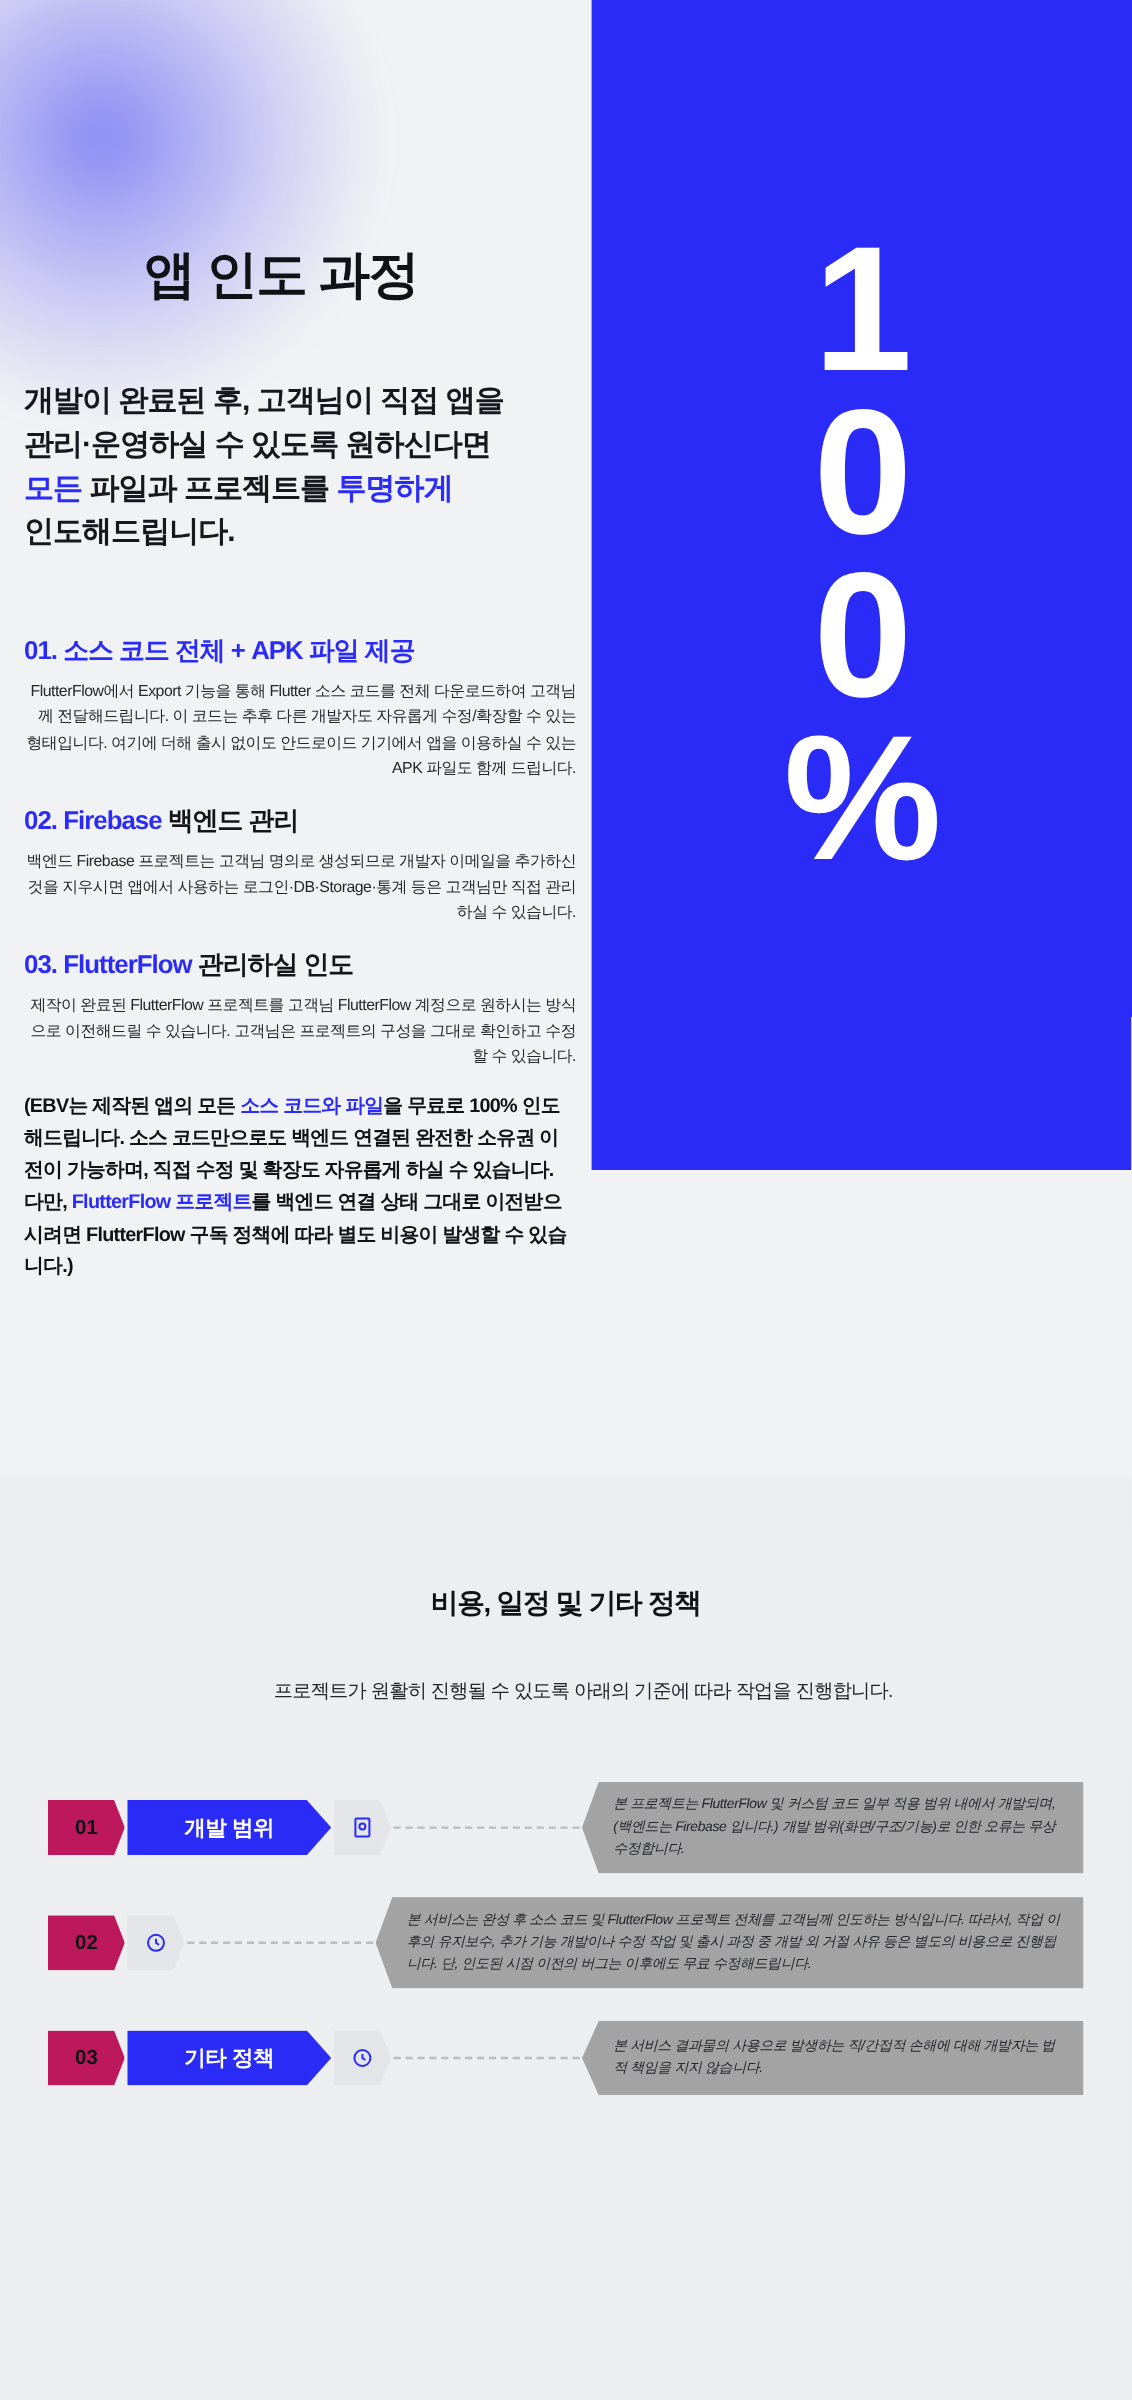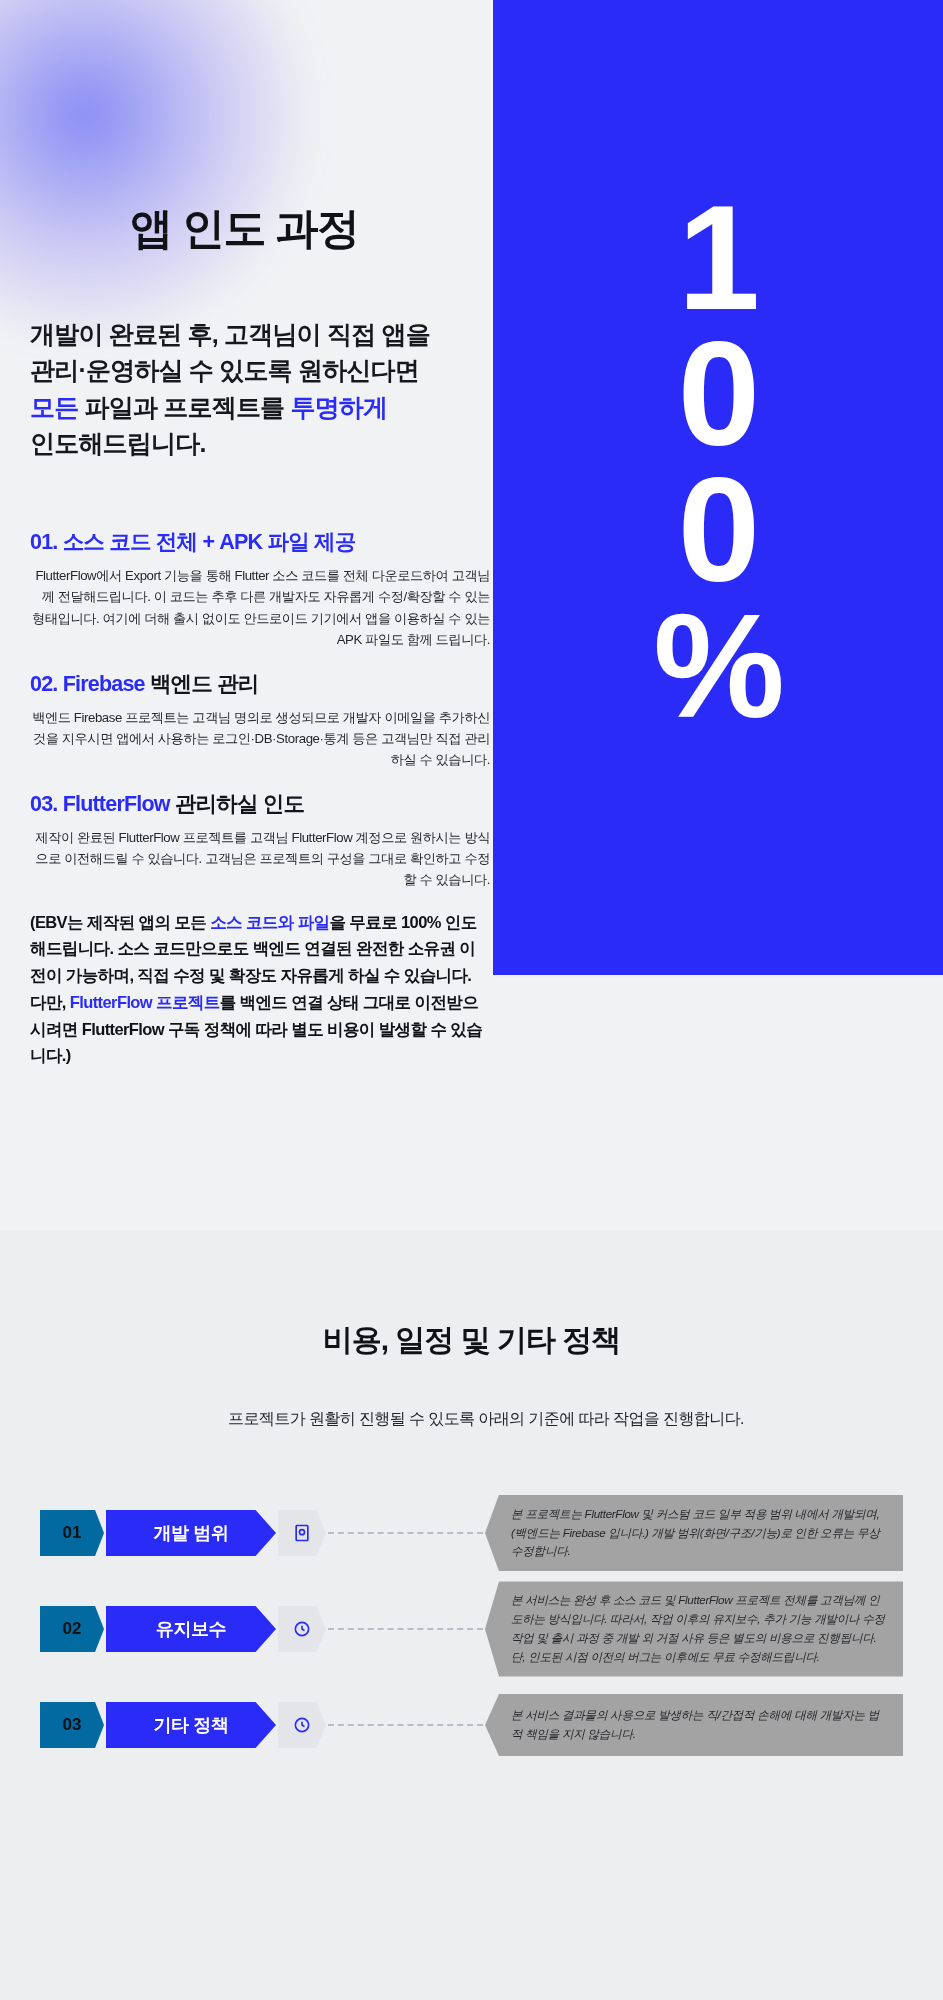--- a/index.html
+++ b/index.html
@@ -54,21 +54,21 @@
     display: flex;
     flex-direction: column;
     align-items: center;
     justify-content: flex-start;
     padding-top: 190px;
   }
   .big-number span { display: block; }
 
   .content {
     position: absolute;
-    left: 30px;
+    left: 20px;
     top: 200px;
     width: 460px;
   }
   h1.title {
     font-size: 43px;
     font-weight: 800;
     letter-spacing: -1.5px;
     margin: 0 0 58px 100px;
     color: #111216;
   }
@@ -112,21 +112,21 @@
   
   .bottom-section {
     position: relative;
     width: 943px;
     height: 770px;
     background: #eceef0;
     padding-top: 90px;
   }
   h2.sec-title {
     text-align: center;
-    font-size: 30px;
+    font-size: 23px;
     font-weight: 800;
     letter-spacing: -1px;
     margin: 0 0 48px 0;
     color: #111216;
   }
   p.sec-sub {
     text-align: center;
     font-size: 16px;
     letter-spacing: -0.6px;
     margin: 0 0 72px 0;
@@ -137,21 +137,21 @@
   .rows { padding: 0 40px; }
   .row {
     display: flex;
     align-items: center;
     margin-bottom: 34px;
     height: 62px;
   }
   .num-badge {
     width: 64px;
     height: 46px;
-    background: #0369a1;
+    background: #be185d;
     color: #111216;
     font-weight: 800;
     font-size: 17px;
     display: flex;
     align-items: center;
     justify-content: center;
     clip-path: polygon(0 0, 86% 0, 100% 50%, 86% 100%, 0 100%);
     flex: none;
   }
   .label-chev {
@@ -259,21 +259,20 @@
           <rect x="5" y="3" width="14" height="18" rx="1"></rect>
           <circle cx="12" cy="11" r="3"></circle>
         </svg>
       </div>
       <div class="dash"></div>
       <div class="desc">본 프로젝트는 FlutterFlow 및 커스텀 코드 일부 적용 범위 내에서 개발되며, (백엔드는 Firebase 입니다.) 개발 범위(화면/구조/기능)로 인한 오류는 무상 수정합니다.</div>
     </div>
 
     <div class="row">
       <div class="num-badge">02</div>
-      <div class="label-chev">유지보수</div>
       <div class="icon-box">
         <svg width="20" height="20" viewBox="0 0 24 24" fill="none" stroke="#2b2bf7" stroke-width="2">
           <circle cx="12" cy="12" r="8"></circle>
           <path d="M12 8v4l3 2"></path>
         </svg>
       </div>
       <div class="dash"></div>
       <div class="desc">본 서비스는 완성 후 소스 코드 및 FlutterFlow 프로젝트 전체를 고객님께 인도하는 방식입니다. 따라서, 작업 이후의 유지보수, 추가 기능 개발이나 수정 작업 및 출시 과정 중 개발 외 거절 사유 등은 별도의 비용으로 진행됩니다. 단, 인도된 시점 이전의 버그는 이후에도 무료 수정해드립니다.</div>
     </div>
 

